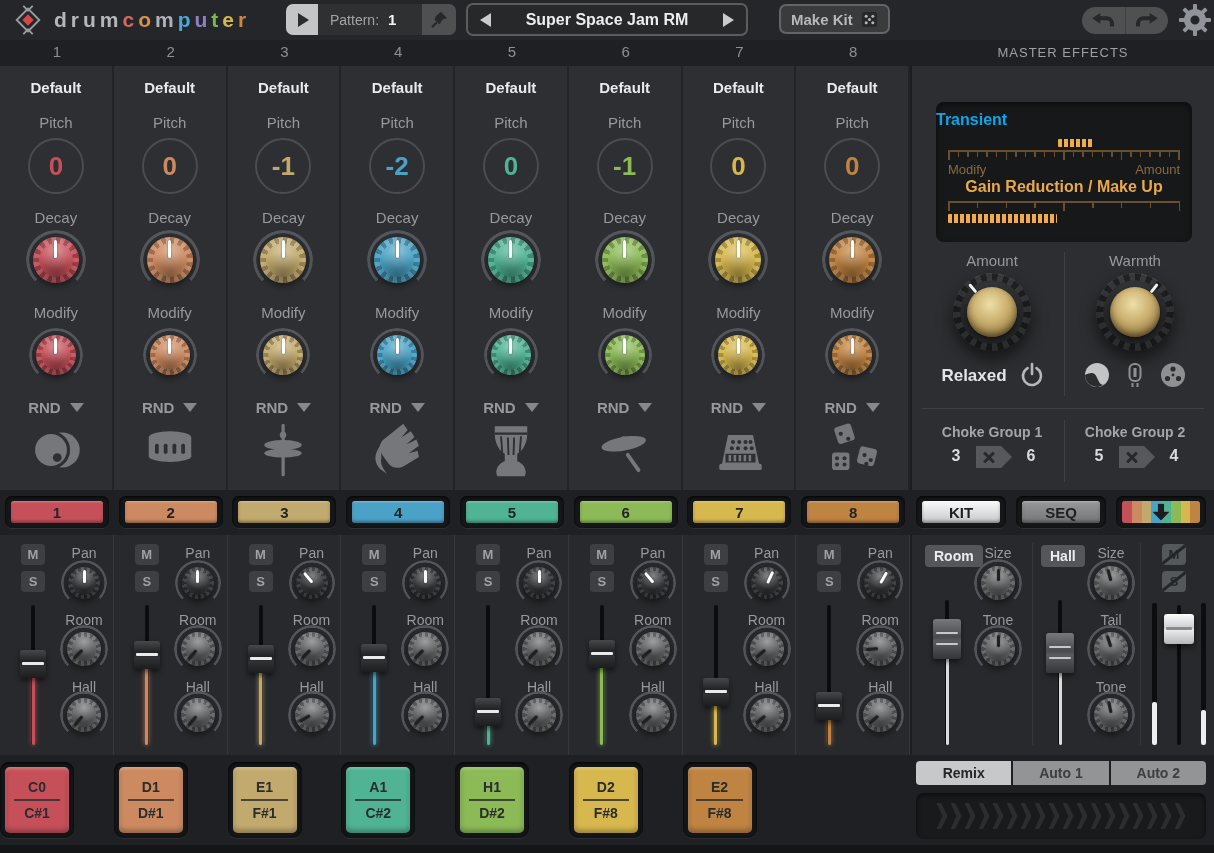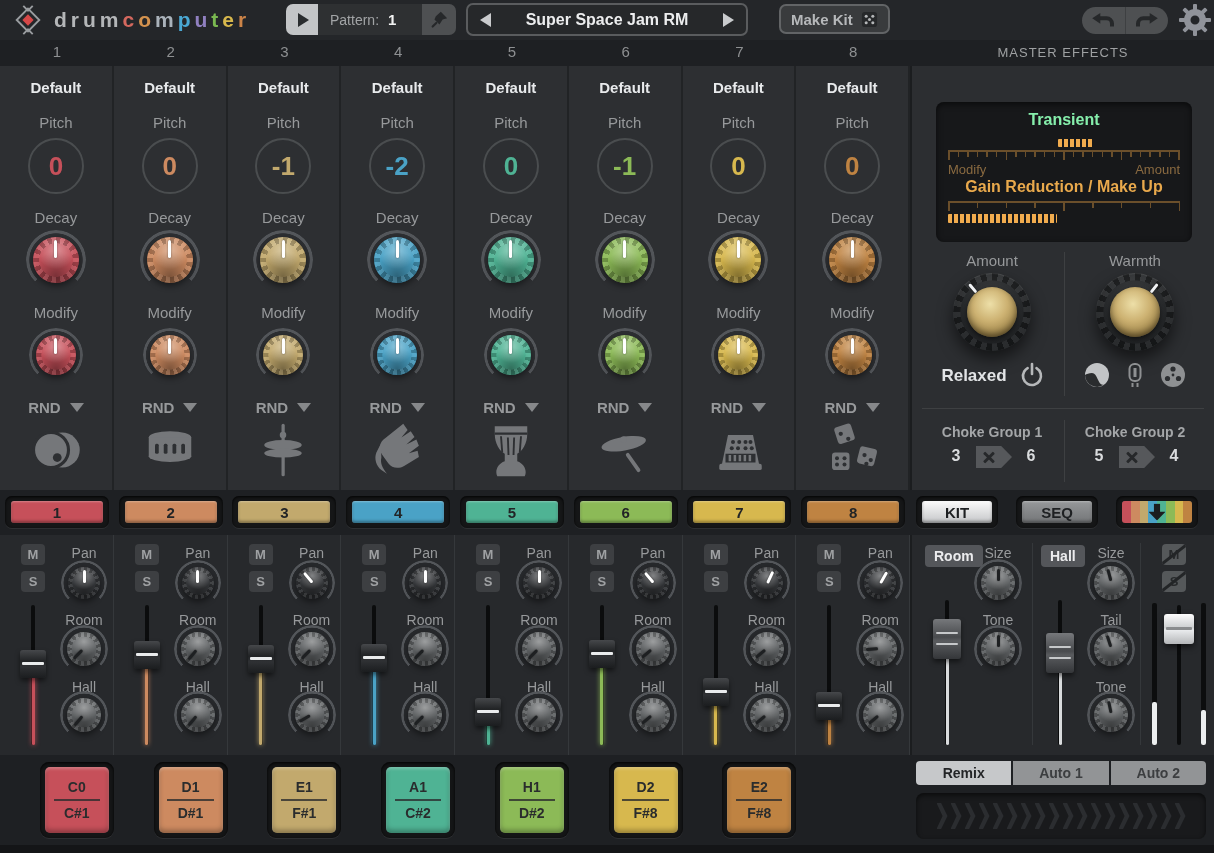--- a/index.html
+++ b/index.html
@@ -55,21 +55,21 @@
 .kline{position:absolute;left:calc(50% - 1.5px);top:3px;width:3px;height:40%;border-radius:2px;background:#fff;box-shadow:0 0 2px rgba(0,0,0,.5)}
 .k46{width:46px;height:46px}.k40{width:40px;height:40px}.k32{width:32px;height:32px}.k34{width:34px;height:34px}
 .decay-k{left:50%;top:194px}.modify-k{left:50%;top:289px}
 .grayk .knob{--kc:#606365}.grayk .kline{background:#1e2022;height:36%}
 .darkk .knob{--kc:#35373a}
 
 
 .right-top{position:absolute;left:910px;top:66px;width:304px;height:424px;background:#2c2e31;border-left:2px solid #1b1d1f}
 .fin-title{position:absolute;top:15px;width:100%;text-align:center;color:#b0b2b4;font-size:15px}
 .screen{position:absolute;left:24px;top:36px;width:256px;height:140px;background:#17181a;border-radius:8px;box-shadow:inset 0 2px 6px rgba(0,0,0,.6)}
-.scr-transient{position:absolute;top:9px;width:100%;text-align:center;color:#86efac;font-size:16px;font-weight:700}
+.scr-transient{position:absolute;top:9px;width:100%;text-align:left;color:#0ea5e9;font-size:16px;font-weight:700}
 .segbar{position:absolute;height:8px;background:repeating-linear-gradient(90deg,#f0ab4e 0 4px,rgba(0,0,0,0) 4px 6px);border-radius:1px}
 #transient-bar{top:37px}
 .ruler{position:absolute;left:12px;width:232px;height:9px;border-top:2px solid #6b4f2b;display:flex;justify-content:space-between}
 .tick{width:1.5px;height:5px;background:#6b4f2b}
 .tick.tall{height:8px}
 #ruler1{top:48px}#ruler2{top:99px}
 .scr-attack{position:absolute;left:12px;top:60px;color:#8a6a40;font-size:13px}
 .scr-release{position:absolute;right:12px;top:60px;color:#8a6a40;font-size:13px}
 .scr-gain{position:absolute;top:76px;width:100%;text-align:center;color:#e9a94c;font-size:16px;font-weight:700}
 #gain-bar{top:112px;height:9px}
@@ -90,21 +90,21 @@
 .choke-badge::before{transform:rotate(45deg)}
 .choke-badge::after{transform:rotate(-45deg)}
 
 
 .btn-row{position:absolute;left:0;top:496px;width:910px;height:32px;display:flex}
 .btn-cell{flex:none;width:113.75px;display:flex;justify-content:center}
 .cbtn-frame{width:104px;height:32px;background:#151617;border-radius:7px;padding:5px 6px;box-shadow:0 1px 0 rgba(255,255,255,.07),inset 0 1px 3px rgba(0,0,0,.9)}
 .cbtn-face{width:100%;height:100%;border-radius:3px;background:var(--ch);display:flex;align-items:center;justify-content:center;box-shadow:inset 0 1px 2px rgba(255,255,255,.3),inset 0 -2px 3px rgba(0,0,0,.35)}
 .cbtn-num{font-size:15px;font-weight:700;color:#222426}
 .kit-row{position:absolute;left:910px;top:496px;width:304px;height:32px}
-.kit-row .cbtn-frame{position:absolute;width:82px}
+.kit-row .cbtn-frame{position:absolute;width:90px}
 #kit-btn{left:6px}#seq-btn{left:106px}#stripes-btn{left:206px}
 .kit-face{background:linear-gradient(#fbfbfb,#c4c6c8)}
 .seq-face{background:linear-gradient(#96989a,#737577)}
 .face-lbl{font-size:15px;font-weight:700;color:#1e2022}
 .stripe-face{display:flex;overflow:hidden;position:relative}
 .stripe{flex:1;height:100%}
 .dn-arrow{position:absolute;left:50%;top:50%;transform:translate(-50%,-50%);width:17px;height:17px;background:#1b1d1f;clip-path:polygon(50% 100%,100% 48%,68% 48%,68% 0,32% 0,32% 48%,0 48%)}
 
 
 .mixer{position:absolute;left:0;top:535px;width:910px;height:220px;background:#27292c;display:flex}
@@ -140,21 +140,21 @@
 .mf-track{position:absolute;left:11px;top:0;width:4px;height:100%;background:#0b0c0d;border-radius:2px}
 .mf-cap{position:absolute;left:-2px;width:30px;height:30px;border-radius:3px;background:linear-gradient(#fdfdfd,#cdcfd1 45%,#e8eaec 55%,#b5b7b9);box-shadow:0 3px 6px rgba(0,0,0,.55)}
 .mf-stripe{position:absolute;left:2px;right:2px;top:13px;height:3px;background:#8a8c8e;border-radius:1px}
 .ms2{position:absolute;left:250px;width:24px;height:21px;background:#55585a;border-radius:4px;color:#27292b;font-weight:700;font-size:13px;display:flex;align-items:center;justify-content:center;overflow:hidden}
 .ms2::after{content:'';position:absolute;left:-4px;right:-4px;top:9px;height:3px;background:#232527;transform:rotate(-38deg)}
 #ms2-m{top:9px}#ms2-s{top:36px}
 .rmx-div{position:absolute;top:8px;bottom:10px;width:1px;background:#35383b}
 
 
 .pads-strip{position:absolute;left:0;top:755px;width:910px;height:90px;display:flex}
-.pad-cell{flex:none;width:113.75px;display:flex;justify-content:flex-end}
+.pad-cell{flex:none;width:113.75px;display:flex;justify-content:flex-start}
 .pad-frame{margin-top:7px;width:74px;height:76px;background:#141516;border-radius:9px;padding:5px;box-shadow:0 1px 0 rgba(255,255,255,.07),inset 0 1px 3px rgba(0,0,0,.9)}
 .pad-face{width:100%;height:100%;border-radius:5px;background:var(--ch);display:flex;flex-direction:column;align-items:center;justify-content:center;gap:4px;box-shadow:inset 0 2px 3px rgba(255,255,255,.25),inset 0 -3px 5px rgba(0,0,0,.3)}
 .pad-note{font-size:14px;font-weight:700;color:#2a2c2d}
 .pad-div{width:72%;height:1.5px;background:#2a2c2d;opacity:.8}
 
 
 .autom{position:absolute;left:910px;top:755px;width:304px;height:90px}
 .tabs{position:absolute;left:6px;top:6px;width:290px;height:24px;display:flex;gap:2px}
 .tab{flex:1;display:flex;align-items:center;justify-content:center;font-size:14px;font-weight:700;background:#929496;color:#3c3e40}
 .tab:first-child{border-radius:4px 0 0 4px}

